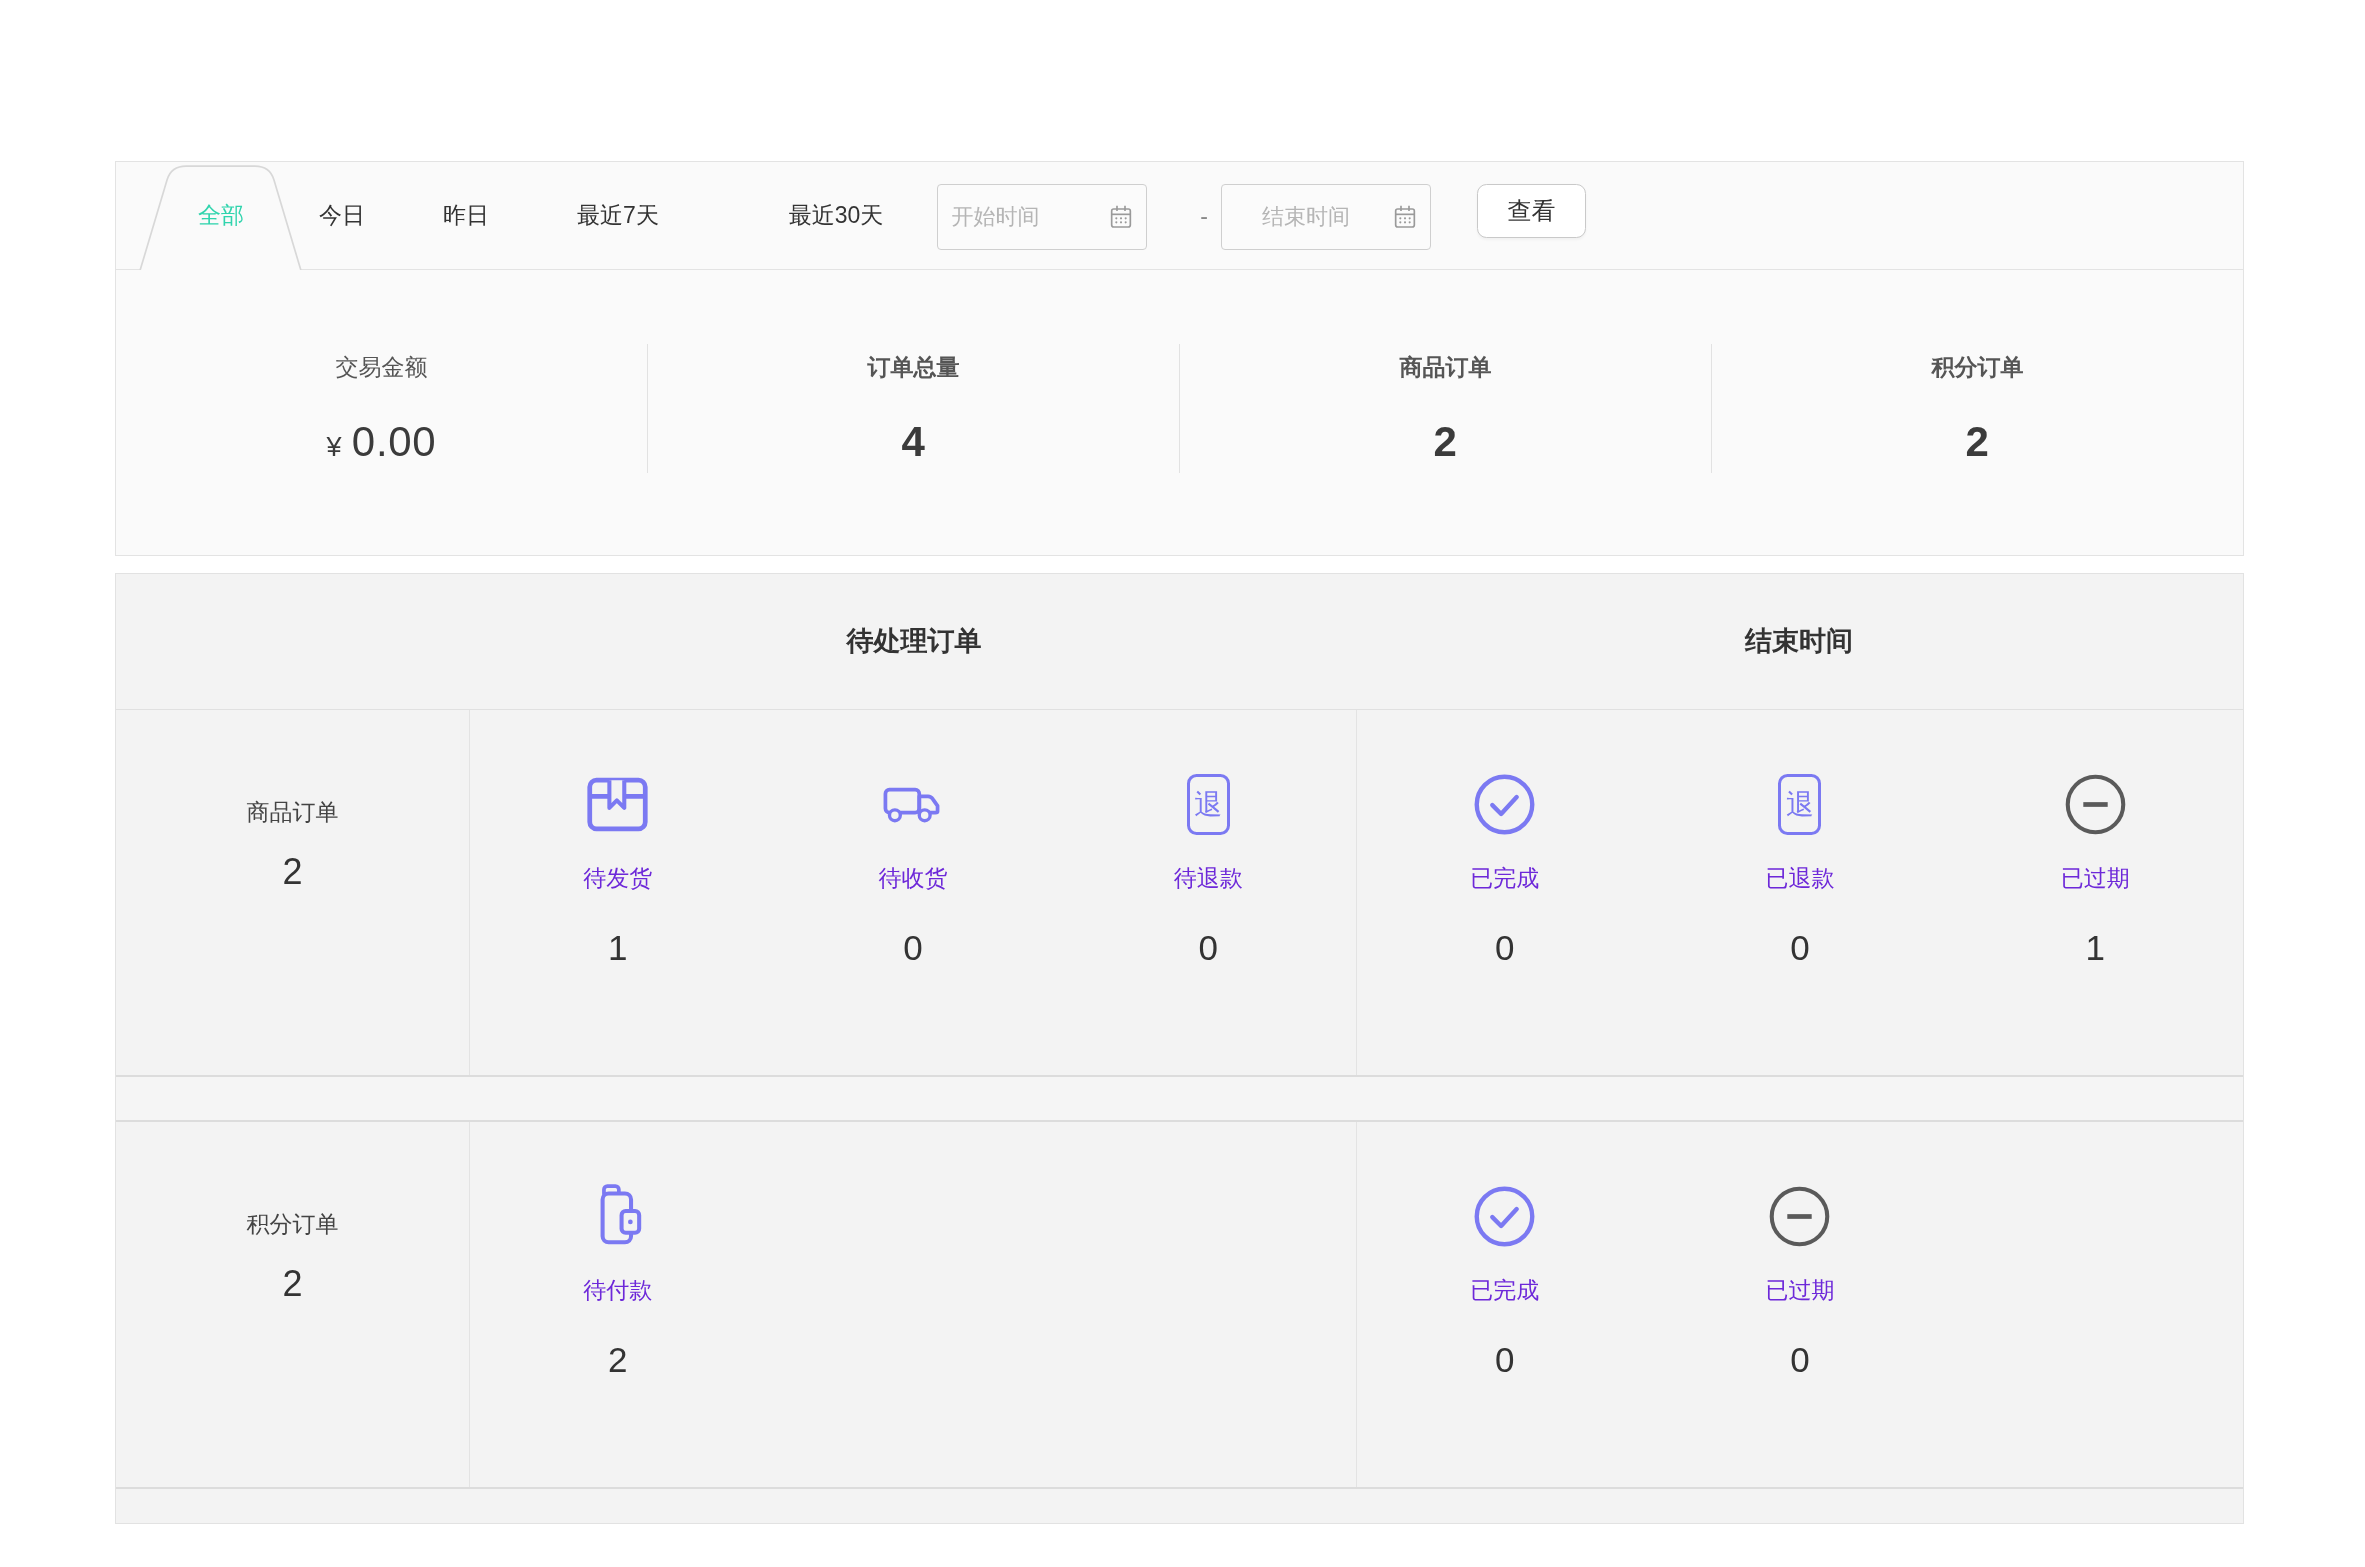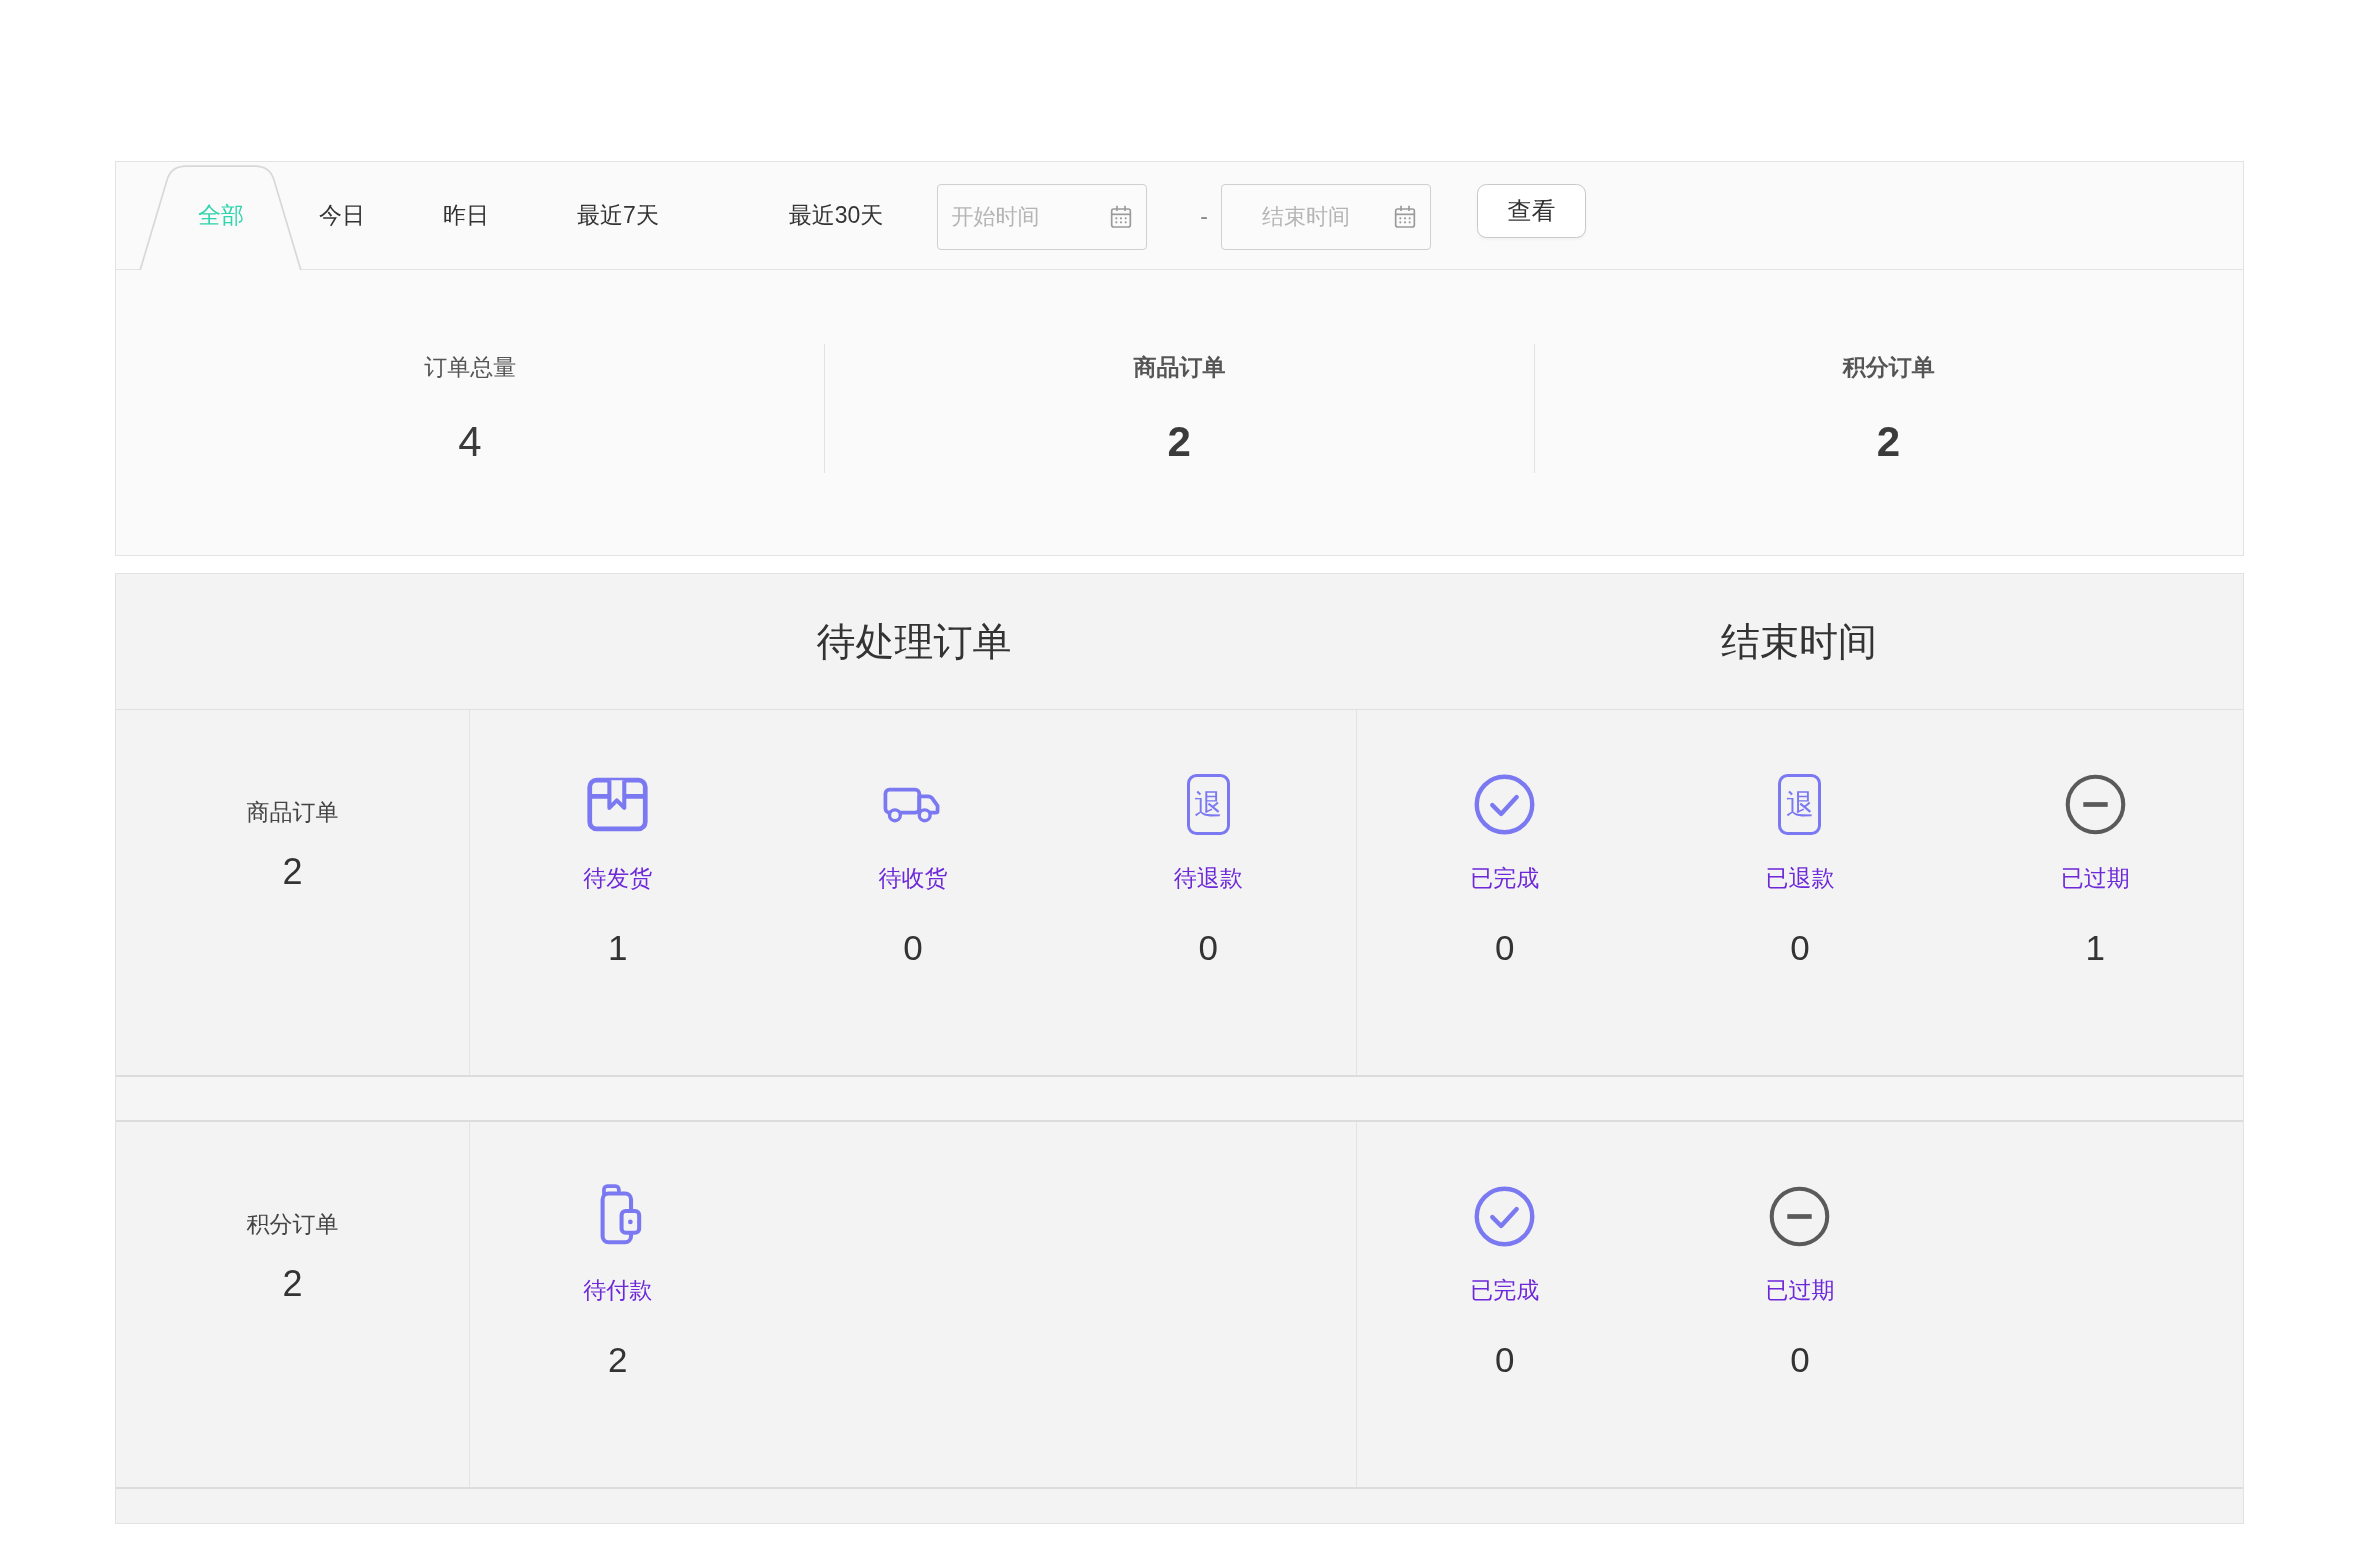--- a/index.html
+++ b/index.html
@@ -44,21 +44,21 @@
         to bottom, transparent 74px, #e2e2e2 74px, #e2e2e2 203px, transparent 203px) 1;font-weight:bold;}
   .stat-label{font-size:23px;color:#555;}
   .stat-value{margin-top:35px;font-size:42px;color:#3b3b3b;letter-spacing:0.7px;}
   .stat-value .yen{font-size:27px;margin-right:9.5px;color:#3b3b3b;}
 
   
   .card2{position:absolute;left:115px;top:573px;width:2129px;height:951px;background:#f3f3f3;
          border:0.7px solid #e2e2e2;box-sizing:border-box;}
   .tbl-header{position:relative;height:135px;border-bottom:1.4px solid #e0e0e0;}
   .tbl-header .hd{position:absolute;top:0;transform:translateX(-50%);line-height:135px;
-        font-size:39px;font-weight:400;color:#333;}
+        font-size:27px;font-weight:700;color:#333;}
   .hd-pending{left:798px;} .hd-completed{left:1683px;}
 
   .tbl-row{display:flex;height:365px;position:relative;}
   .cat-cell{width:354px;box-sizing:border-box;border-right:1.4px solid #e3e3e3;display:flex;
         flex-direction:column;align-items:center;padding-top:87px;}
   .cat-label{font-size:23px;color:#444;}
   .cat-count{margin-top:23px;font-size:36px;color:#333;}
   .sec{display:grid;grid-template-columns:repeat(3,1fr);box-sizing:border-box;}
   .sec.pending{width:887px;border-right:1.4px solid #e3e3e3;}
   .sec.completed{flex:1;}
@@ -125,20 +125,26 @@
               <circle cx="18" cy="27" r="1.6"></circle>
               <circle cx="25" cy="27" r="1.6"></circle>
           </g>
         </svg>
       </div>
       <button class="view-btn">查看</button>
     </div>
 
     <div class="stats-row">
       <div class="stat">
+        <span class="stat-label">交易金额</span>
+        <span class="stat-value">
+          <span class="yen">¥</span><span>0.00</span>
+        </span>
+      </div>
+      <div class="stat">
         <span class="stat-label">订单总量</span>
         <span class="stat-value">4</span>
       </div>
       <div class="stat">
         <span class="stat-label">商品订单</span>
         <span class="stat-value">2</span>
       </div>
       <div class="stat">
         <span class="stat-label">积分订单</span>
         <span class="stat-value">2</span>

